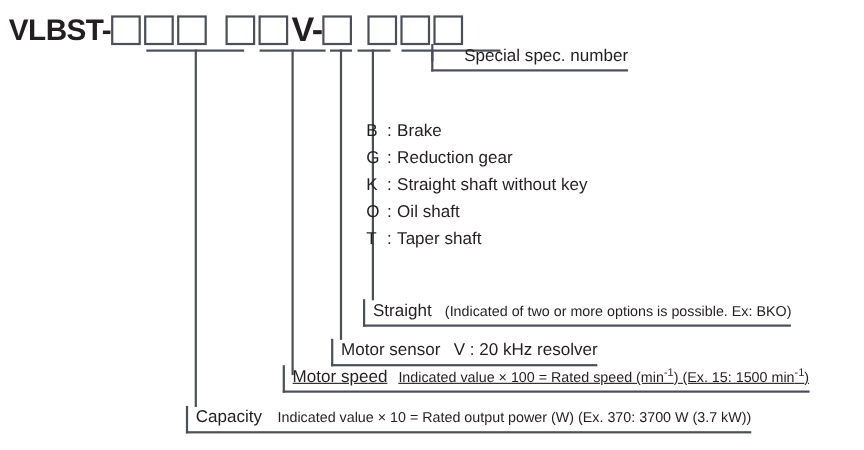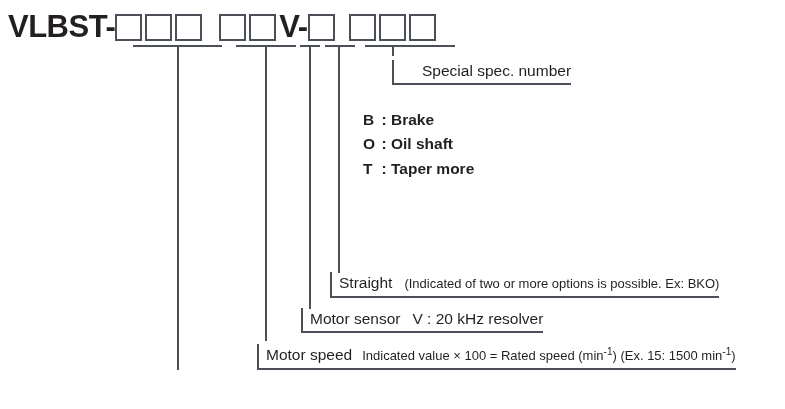--- a/index.html
+++ b/index.html
@@ -9,21 +9,21 @@
     font-family:"Liberation Sans",sans-serif;
     color:#231f20;
     overflow:hidden;
     position:relative;
   }
   #stage{position:absolute;left:0;top:0;width:785px;height:409px;}
 
   
   .model-row{position:absolute;left:8px;top:8px;height:38px;display:flex;align-items:center;}
   .model-prefix{
-    font-size:31px;font-weight:bold;letter-spacing:-0.5px;
+    font-size:27px;font-weight:bold;letter-spacing:-0.5px;
     line-height:38px;color:#231f20;
   }
   .model-v{
     font-size:31px;font-weight:bold;letter-spacing:-0.5px;
     line-height:38px;color:#231f20;
   }
   .bx{
     width:27px;height:27px;
     border:2px solid #4a4f58;
     background:#ffffff;
@@ -47,21 +47,21 @@
     color:#231f20;
     padding:1px 0 3px 7px;
     border-left:2px solid #4a4f58;
     border-bottom:2px solid #4a4f58;
     box-sizing:border-box;
   }
   .callout .note{font-size:13px;}
   .sup{font-size:10px;vertical-align:super;line-height:0;}
 
   
-  .optlist{position:absolute;left:363px;top:108px;font-weight:bold;}
+  .optlist{position:absolute;left:333px;top:108px;}
   .optrow{
     font-size:15.5px;line-height:24.4px;
     white-space:nowrap;color:#231f20;
   }
   .optrow .k{display:inline-block;width:14px;}
   .optrow .c{display:inline-block;width:14px;text-align:center;}
 </style>
 </head>
 <body>
 
@@ -111,42 +111,51 @@
   <div class="vline" style="left:392px;top:45px;height:11px;"></div>
 
   <div class="vline" style="left:338px;top:45px;height:228px;"></div>
 
   <div class="vline" style="left:309px;top:45px;height:264px;"></div>
 
   <div class="vline" style="left:265px;top:45px;height:296px;"></div>
 
   <div class="vline" style="left:177px;top:45px;height:325px;"></div>
 
-  <div class="callout" style="left:392px;top:60px;padding-left:28px;">
+  <div class="callout" style="left:392px;top:40px;padding-left:28px;">
     <span>Special spec. number</span>
   </div>
 
   <div class="optlist">
     <div class="optrow">
       <span class="k">B</span><span class="c">:</span><span>Brake</span>
     </div>
     <div class="optrow">
+      <span class="k">G</span><span class="c">:</span><span>Reduction gear</span>
+    </div>
+    <div class="optrow">
+      <span class="k">K</span><span class="c">:</span><span>Straight shaft without key</span>
+    </div>
+    <div class="optrow">
       <span class="k">O</span><span class="c">:</span><span>Oil shaft</span>
     </div>
     <div class="optrow">
-      <span class="k">T</span><span class="c">:</span><span>Taper more</span>
+      <span class="k">T</span><span class="c">:</span><span>Taper shaft</span>
     </div>
   </div>
 
   <div class="callout" style="left:330px;top:272px;">
     <span>Straight</span><span style="display:inline-block;width:12px;"></span><span class="note">(Indicated of two or more options is possible. Ex: BKO)</span>
   </div>
 
   <div class="callout" style="left:301px;top:308px;text-align:right;">
     <span>Motor sensor</span><span style="display:inline-block;width:12px;"></span><span>V : 20 kHz resolver</span>
   </div>
 
-  <div class="callout" style="left:257px;top:344px;">
+  <div class="callout" style="left:257px;top:332px;text-decoration:underline;">
     <span>Motor speed</span><span style="display:inline-block;width:10px;"></span><span class="note"><span>Indicated value × 100 = Rated speed (min</span><span class="sup">-1</span><span>) (Ex. 15: 1500 min</span><span class="sup">-1</span><span>)</span></span>
   </div>
 
+  <div class="callout" style="left:169px;top:369px;">
+    <span>Capacity</span><span style="display:inline-block;width:14px;"></span><span class="note">Indicated value × 10 = Rated output power (W) (Ex. 370: 3700 W (3.7 kW))</span>
+  </div>
 
 </div>
 
 </body></html>

